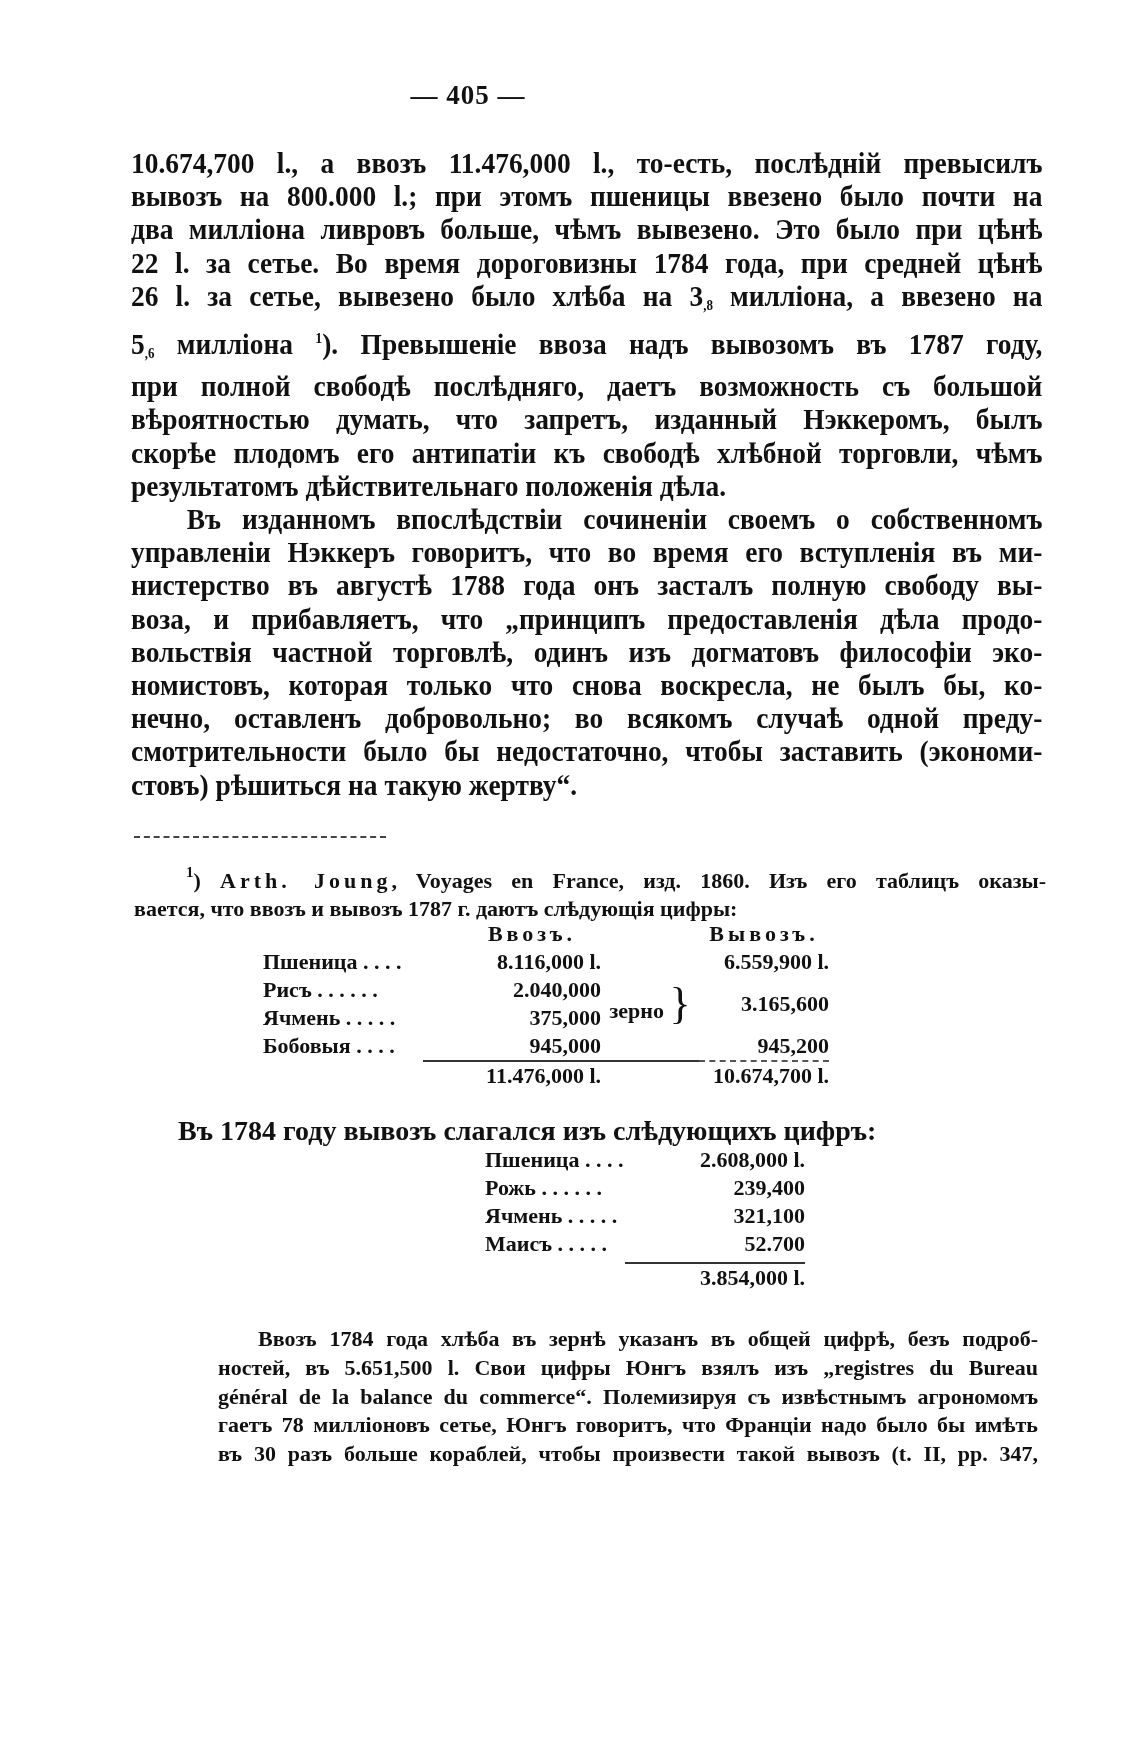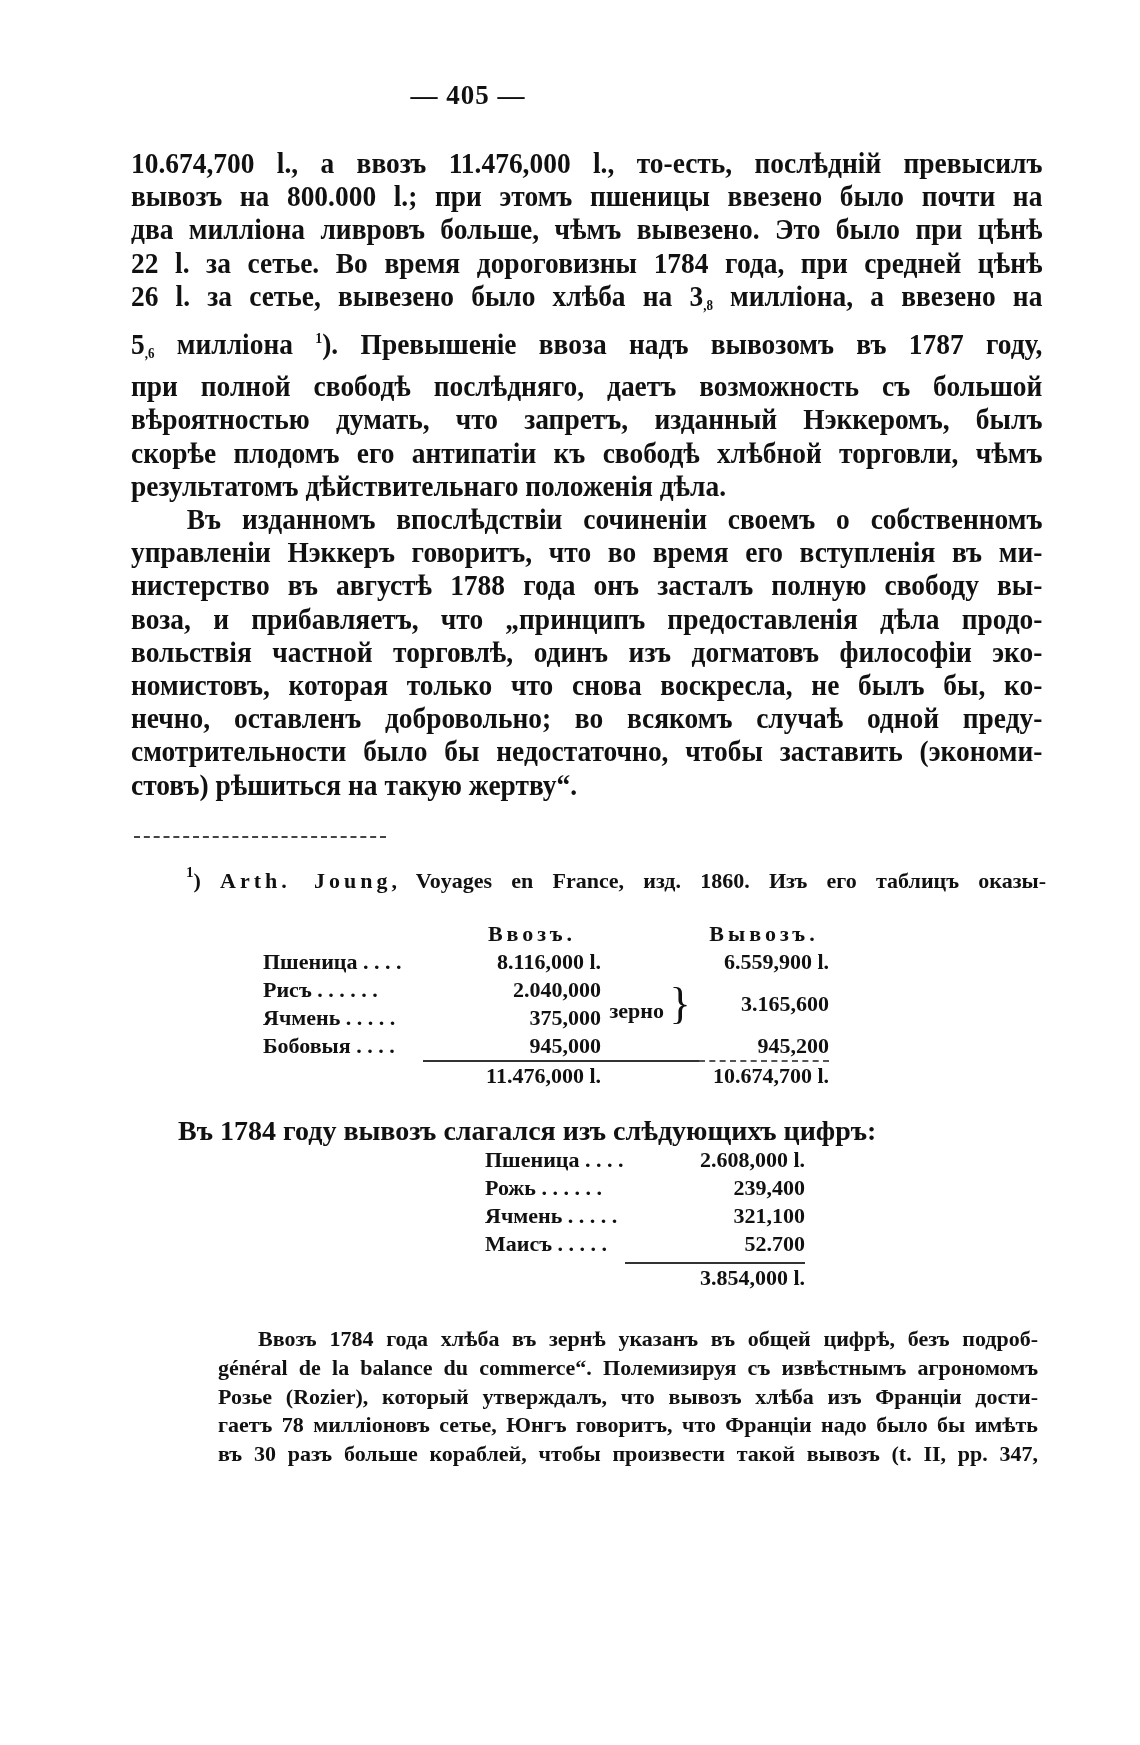--- a/index.html
+++ b/index.html
@@ -92,20 +92,21 @@
   <span class="line">номистовъ, которая только что снова воскресла, не былъ бы, ко-</span>
   <span class="line">нечно, оставленъ добровольно; во всякомъ случаѣ одной преду-</span>
   <span class="line">смотрительности было бы недостаточно, чтобы заставить (экономи-</span>
   <span class="line last">стовъ) рѣшиться на такую жертву“.</span>
 </div>
 
 <div class="rule"></div>
 
 <div class="footnote">
   <span class="line indent"><sup class="fn">1</sup>) <span class="spaced">Arth. Joung</span><span>, Voyages en France, изд. 1860. Изъ его таблицъ оказы-</span></span>
+  <span class="line last">вается, что ввозъ и вывозъ 1787 г. даютъ слѣдующія цифры:</span>
 </div>
 
 <table class="t1">
   <tbody>
       <tr>
     <td class="lbl"></td>
     <td class="hdr col-imp">Ввозъ.</td>
     <td class="col-mid"></td>
     <td class="hdr col-exp">Вывозъ.</td>
   </tr>
@@ -177,17 +178,17 @@
   </tr>
   <tr>
     <td></td>
     <td class="t2-num">3.854,000 l.</td>
   </tr>
 </tbody>
   </table>
 
 <div class="closing">
   <span class="line indent">Ввозъ 1784 года хлѣба въ зернѣ указанъ въ общей цифрѣ, безъ подроб-</span>
+  <span class="line">ностей, въ 5.651,500 l. Свои цифры Юнгъ взялъ изъ „registres du Bureau</span>
   <span class="line">général de la balance du commerce“. Полемизируя съ извѣстнымъ агрономомъ</span>
-  <span class="line">Розье (Rozier), который утверждалъ, что вывозъ хлѣба изъ Франціи дости-</span>
   <span class="line">гаетъ 78 милліоновъ сетье, Юнгъ говоритъ, что Франціи надо было бы имѣть</span>
   <span class="line">въ 30 разъ больше кораблей, чтобы произвести такой вывозъ (t. II, pp. 347,</span>
 </div>
 
 </body></html>

